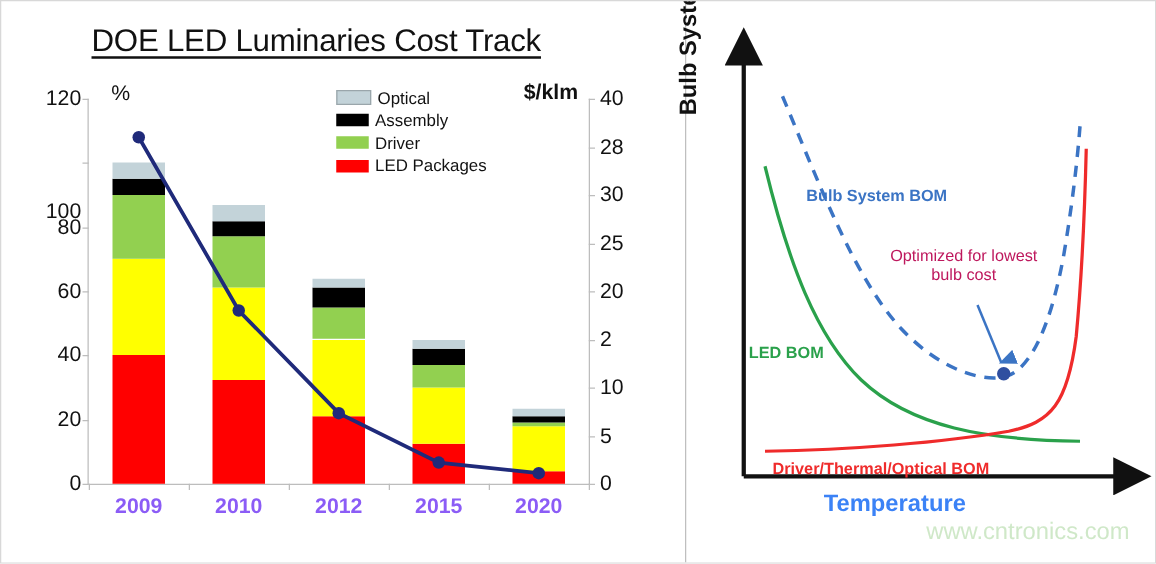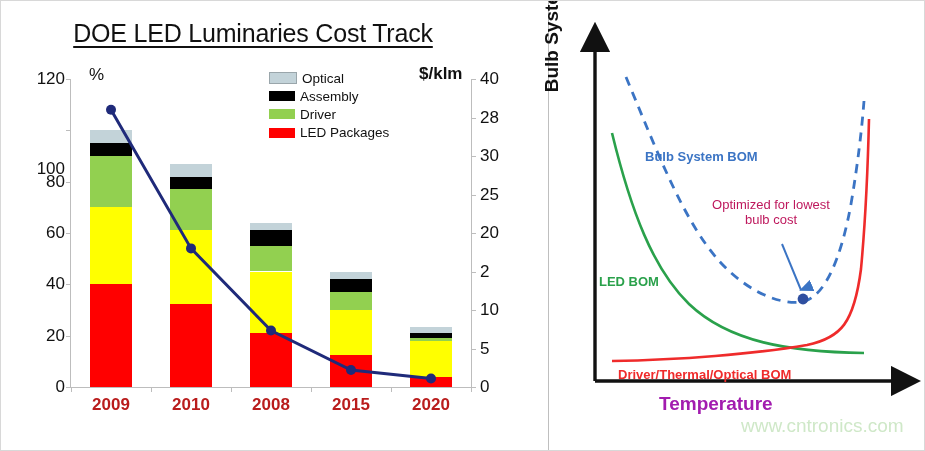--- a/index.html
+++ b/index.html
@@ -26,42 +26,42 @@
   #yAxisR{left:470px;top:78px;width:1px;height:309px;background:#bdbdbd;position:absolute;}
   #xAxis{left:70px;top:386px;width:401px;height:1px;background:#bdbdbd;position:absolute;}
 
   .ytickL{position:absolute;right:100%;margin-right:6px;font-size:17px;color:#111;
           transform:translateY(-50%);white-space:nowrap;}
   .ytickR{position:absolute;left:100%;margin-left:9px;font-size:17px;color:#111;
           transform:translateY(-50%);white-space:nowrap;}
   .tickmarkL{position:absolute;left:-5px;width:5px;height:1px;background:#bdbdbd;}
   .tickmarkR{position:absolute;right:-5px;width:5px;height:1px;background:#bdbdbd;}
   .xtickmark{position:absolute;top:0;width:1px;height:5px;background:#bdbdbd;}
-  .xtick{position:absolute;top:8px;font-size:17px;color:#b91c1c;transform:translateX(-50%);
+  .xtick{position:absolute;top:8px;font-size:17px;color:#8b5cf6;transform:translateX(-50%);
          font-weight:bold;}
 
   .bar{position:absolute;width:42px;}
   .seg{position:absolute;width:100%;left:0;}
 
   
   #legend{position:absolute;left:268px;top:68px;font-size:13.5px;color:#111;}
   .lgrow{display:flex;align-items:center;height:18.2px;white-space:nowrap;}
   .sw{width:26px;height:10px;margin-right:5px;flex:0 0 auto;}
   .lgline{width:26px;height:10px;margin-right:5px;position:relative;flex:0 0 auto;}
   .lgline:before{content:"";position:absolute;left:0;top:4px;width:26px;height:2.4px;
      background:#1f2a7a;}
   .lgline:after{content:"";position:absolute;left:9px;top:1px;width:8px;height:8px;
      border-radius:50%;background:#1f2a7a;}
 
   
   #rightPanel{position:absolute;left:548px;top:0;width:377px;height:451px;}
   #ylabR{position:absolute;left:-8px;top:110px;width:200px;
      transform:rotate(-90deg);transform-origin:left top;
      font-size:19px;font-weight:bold;color:#111;text-align:center;}
-  #xlabR{position:absolute;left:110px;top:392px;font-size:19px;font-weight:bold;color:#a21caf;}
+  #xlabR{position:absolute;left:110px;top:392px;font-size:19px;font-weight:bold;color:#3b82f6;}
   .rlab{position:absolute;font-size:13px;white-space:nowrap;}
   #lblBulb{left:96px;top:148px;color:#3b74c4;font-weight:bold;}
   #lblLed{left:50px;top:273px;color:#2aa14b;font-weight:bold;}
   #lblDriver{left:69px;top:366px;color:#ef2b2b;font-weight:bold;}
   #lblOpt{left:152px;top:196px;color:#be185d;text-align:center;width:140px;
      line-height:1.18;white-space:normal;}
   #watermark{position:absolute;left:192px;top:414px;font-size:19px;color:#cfe8c8;}
 </style>
 </head>
 <body>
@@ -165,21 +165,21 @@
         </svg>
       <div id="xticks">
           <div class="xtickmark" style="left: 0px; top: 308px;"></div>
           <div class="xtickmark" style="left: 80px; top: 308px;"></div>
           <div class="xtickmark" style="left: 160px; top: 308px;"></div>
           <div class="xtickmark" style="left: 240px; top: 308px;"></div>
           <div class="xtickmark" style="left: 320px; top: 308px;"></div>
           <div class="xtickmark" style="left: 400px; top: 308px;"></div>
           <div class="xtick" style="left: 40px; top: 316px;">2009</div>
           <div class="xtick" style="left: 120px; top: 316px;">2010</div>
-          <div class="xtick" style="left: 200px; top: 316px;">2008</div>
+          <div class="xtick" style="left: 200px; top: 316px;">2012</div>
           <div class="xtick" style="left: 280px; top: 316px;">2015</div>
           <div class="xtick" style="left: 360px; top: 316px;">2020</div>
         </div>
     </div>
 
     <div id="legend">
         <div class="lgrow">
           <span class="sw" style="background: rgb(195, 211, 217); border: 1px solid rgb(154, 166, 171);"></span>
           <span>Optical</span>
         </div>

